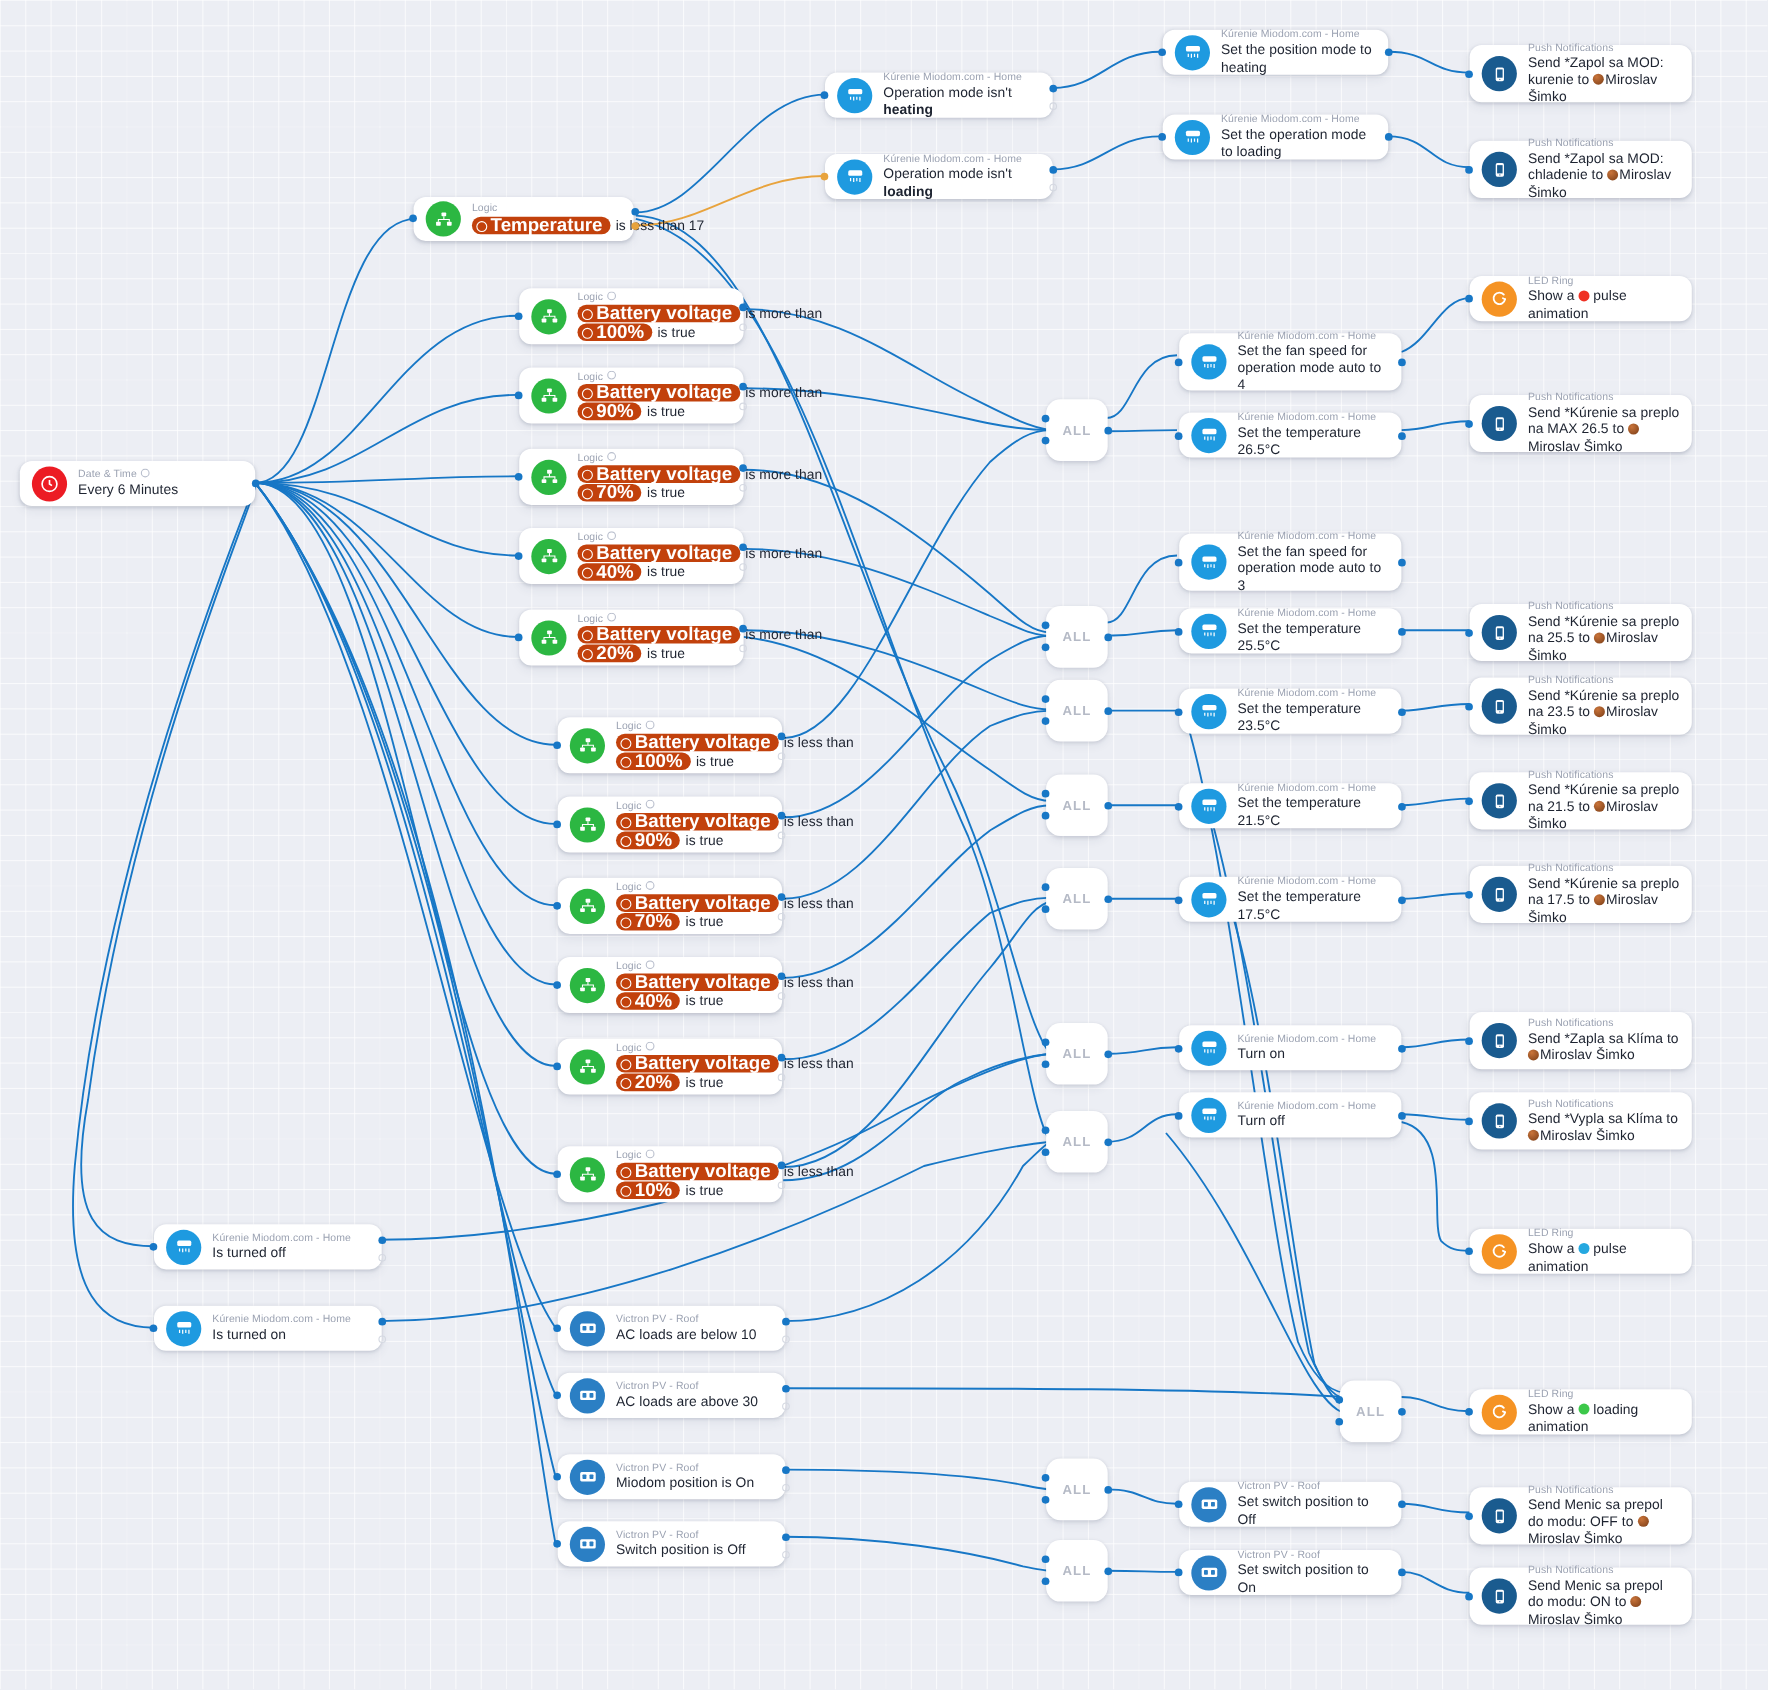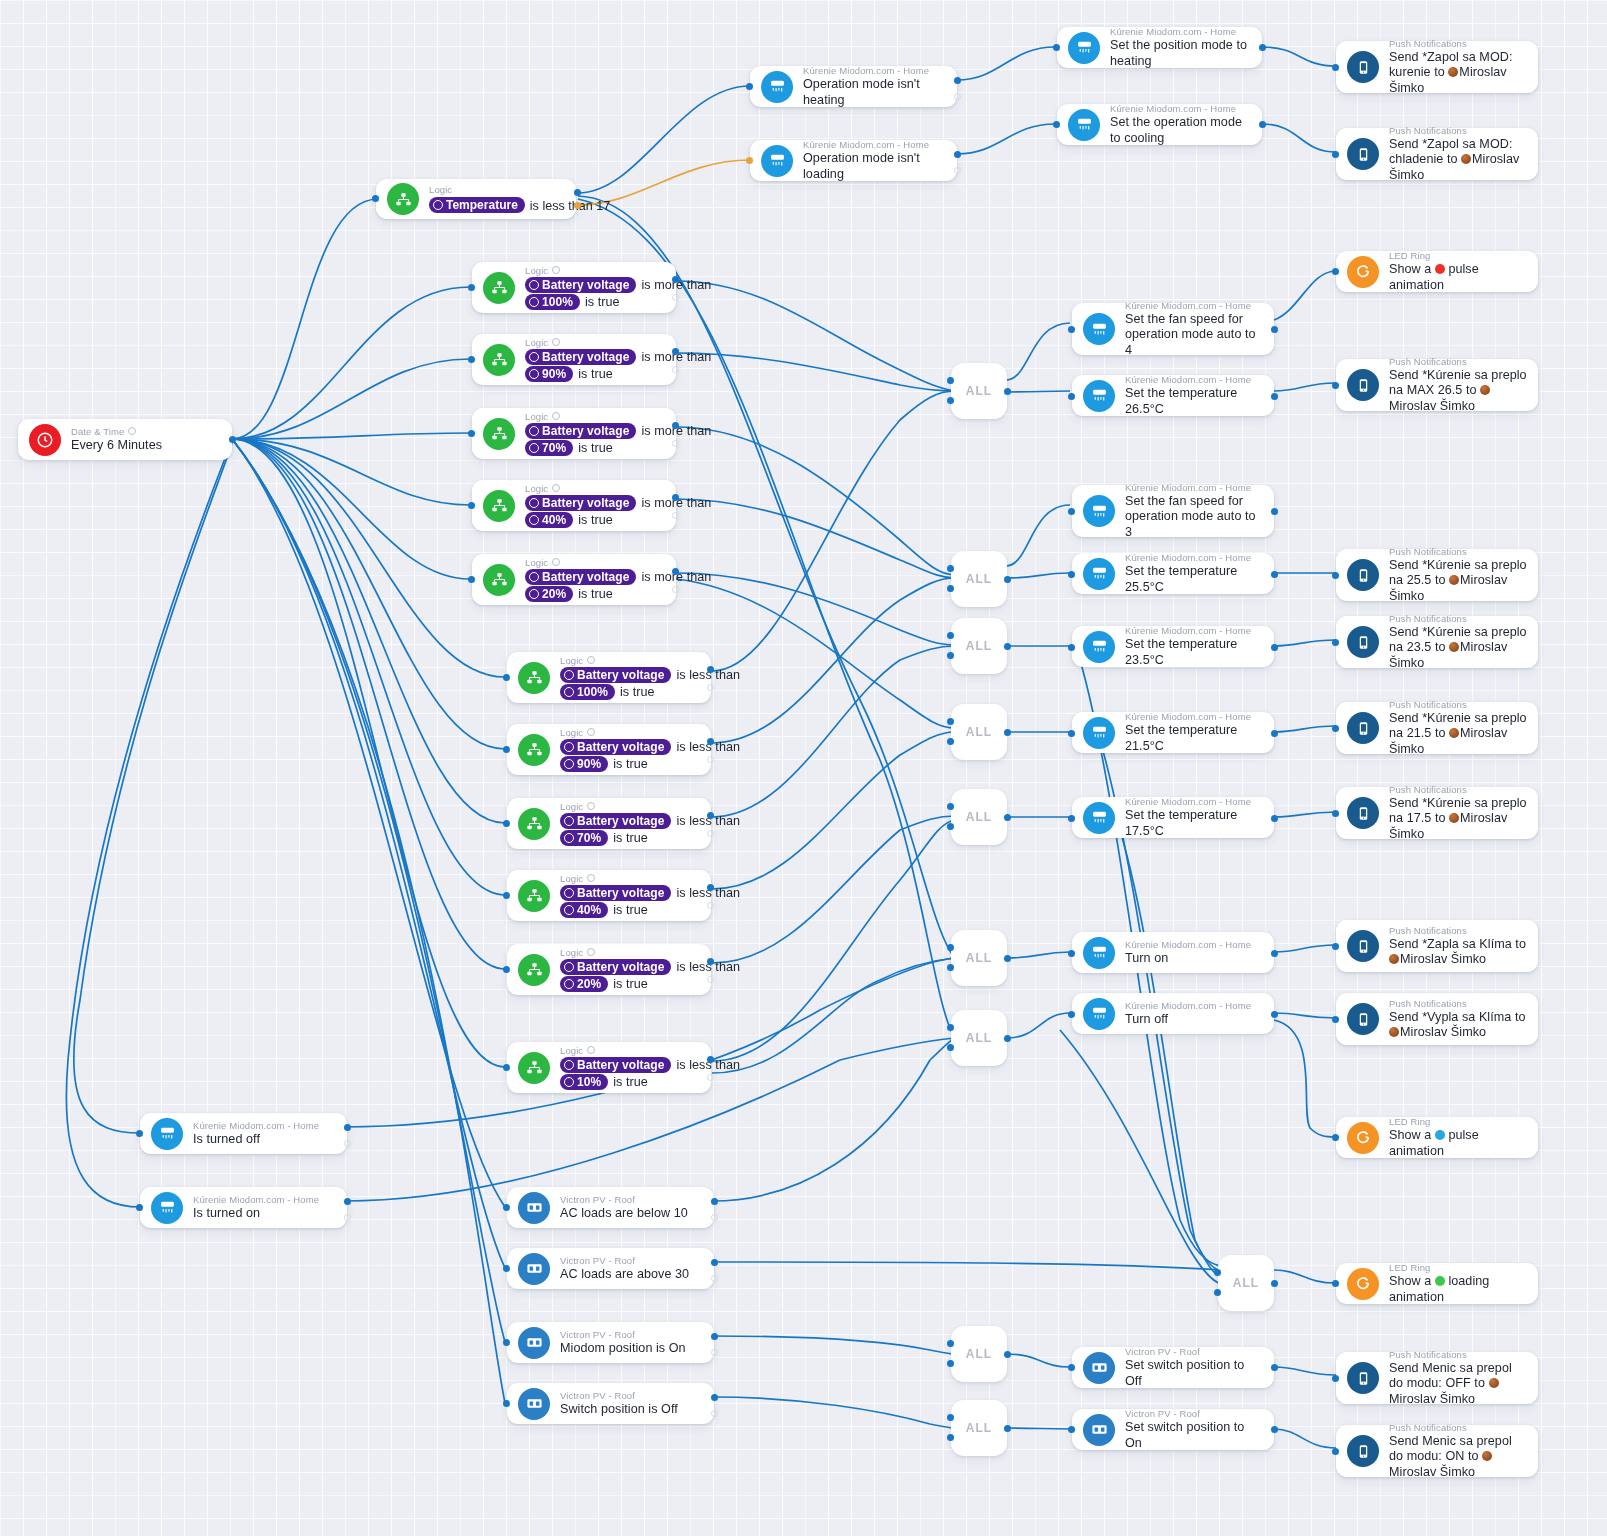--- a/index.html
+++ b/index.html
@@ -55,21 +55,21 @@
     letter-spacing: .1px;
     white-space: nowrap;
     overflow: hidden;
   }
   .desc {
     font-size: 12.6px;
     color: #1d2330;
     line-height: 15.5px;
     letter-spacing: .05px;
   }
-  .desc .b { font-weight: normal; text-align: right; }
+  .desc .b { font-weight: bold; text-align: right; }
 
   .info-dot {
     display: inline-block;
     width: 8px; height: 8px;
     border-radius: 50%;
     border: 1px solid #b9bfcd;
     vertical-align: middle;
     margin-left: 4px;
     position: relative; top: -1px;
   }
@@ -85,23 +85,23 @@
   .cdot {
     display: inline-block;
     width: 10px; height: 10px;
     border-radius: 50%;
     vertical-align: middle;
     position: relative; top: -1px;
   }
 
   .chip {
     display: inline-block;
-    background: #4c1d95;
+    background: #c2410c;
     color: #fff;
-    font-size: 12px;
+    font-size: 17px;
     font-weight: bold;
     line-height: 14px;
     padding: 1px 7px 1px 4px;
     border-radius: 9px;
     white-space: nowrap;
     vertical-align: middle;
   }
   .chip .cg {
     display: inline-block;
     width: 10px; height: 10px;
@@ -320,21 +320,21 @@
 
   <div class="node" style="left:1057px; top:104px; width:205px; height:41px;">
     <div class="ico blue">
       <svg width="17" height="17" viewBox="0 0 24 24" fill="#fff">
           <rect x="3" y="4" width="18" height="7" rx="2"></rect>
           <path d="M6 14v4M10 14v5M14 14v4M18 14v5" stroke="#fff" stroke-width="1.6"></path>
         </svg>
     </div>
     <div class="body">
       <div class="svc">Kúrenie Miodom.com - Home</div>
-      <div class="desc">Set the operation mode to cooling</div>
+      <div class="desc">Set the operation mode to loading</div>
     </div>
   </div>
   <div class="port in" style="left:1053px; top:121px;"></div>
   <div class="port out" style="left:1259px; top:121px;"></div>
 
   <div id="all-host"></div>
 
   <div id="climate-host"></div>
 
   <div id="power-host"></div>

